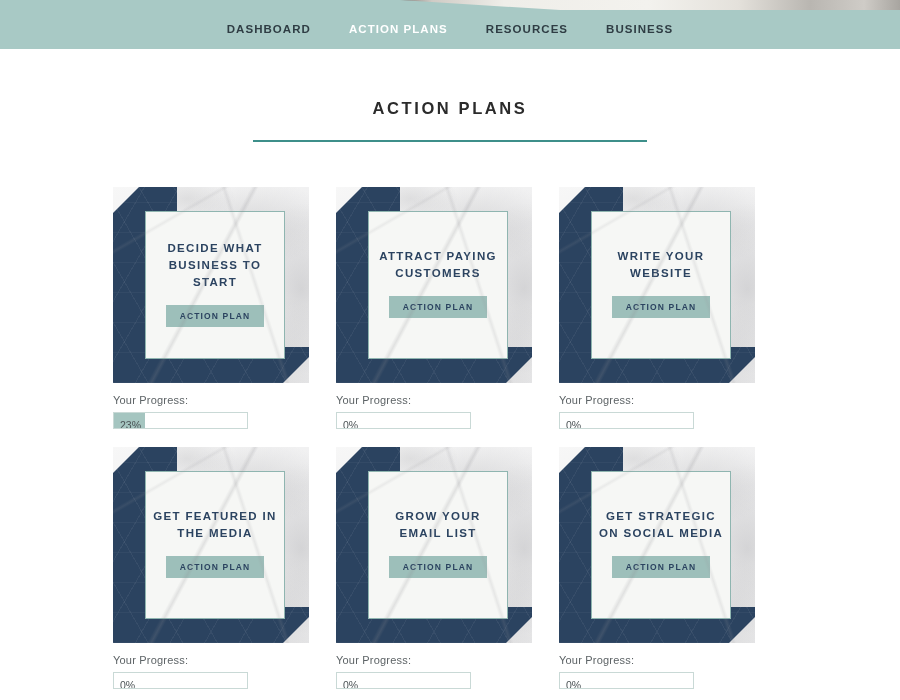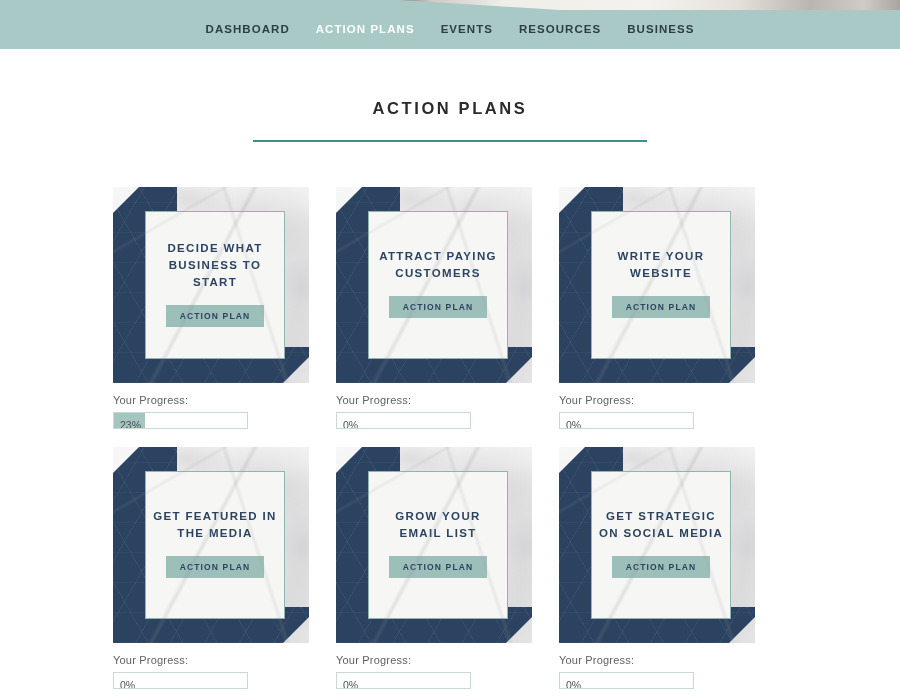--- a/index.html
+++ b/index.html
@@ -33,21 +33,21 @@
     clip-path: polygon(0 0, 400px 0, 560px 10px, 0 10px);
   }
 
   .navbar {
     width: 900px;
     height: 39px;
     background: #a8c9c5;
     display: flex;
     align-items: center;
     justify-content: center;
-    gap: 0;
+    gap: 12px;
   }
   .nav-item {
     font-size: 11.5px;
     letter-spacing: 1.05px;
     font-weight: bold;
     color: #2f3d44;
     padding: 0 13px;
     text-decoration: none;
     white-space: nowrap;
     cursor: pointer;
@@ -204,21 +204,20 @@
 
 <div>
 
   <div class="top-strip">
     <div class="wedge"></div>
   </div>
 
   <nav class="navbar">
     <a class="nav-item" href="#">DASHBOARD</a>
     <a class="nav-item active" href="#">ACTION PLANS</a>
-    <a class="nav-item" href="#">EVENTS</a>
     <a class="nav-item" href="#">RESOURCES</a>
     <a class="nav-item" href="#">BUSINESS</a>
   </nav>
 
   <div class="page-head">
     <div class="page-title">ACTION PLANS</div>
     <div class="title-rule"></div>
   </div>
 
   <div class="grid">

